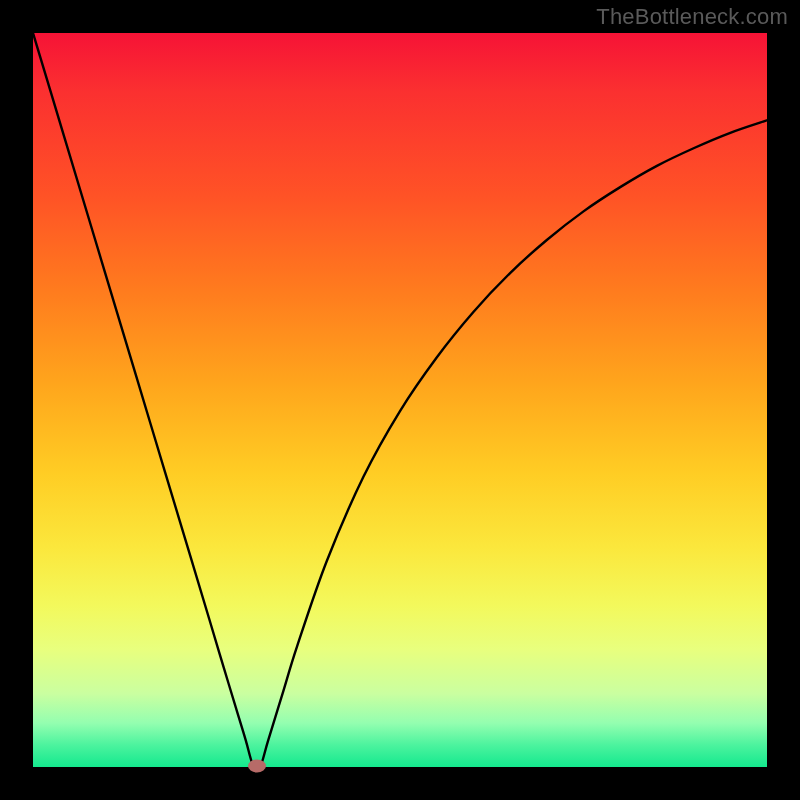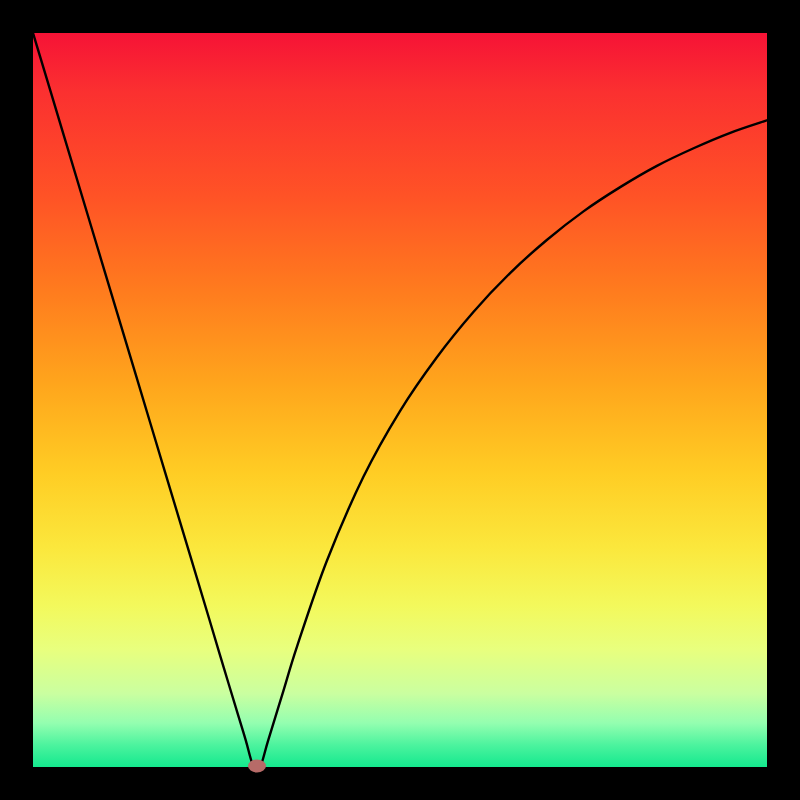--- a/index.html
+++ b/index.html
@@ -63,20 +63,21 @@
     border-radius: 50%;
     transform: translate(-50%, -50%);
     z-index: 5;
   }
 </style>
 </head>
 <body>
 
 <div class="frame">
 
+  <div class="watermark">TheBottleneck.com</div>
 
   <div class="plot-area">
     <svg class="curve" viewBox="0 0 734 734" preserveAspectRatio="none">
       <path id="curve-path" fill="none" stroke-width="2.4" stroke-linejoin="round" stroke-linecap="round" d="M 0 0 C 4.8933333333333335 16.270333333333326, 19.57333333333333 65.0813333333333, 29.36 97.62199999999996 C 39.14666666666667 130.1626666666666, 48.93333333333333 162.70333333333323, 58.72 195.24399999999991 C 68.50666666666666 227.7846666666666, 78.29333333333334 260.32533333333333, 88.08 292.86600000000004 C 97.86666666666666 325.40666666666675, 107.65333333333334 357.94733333333335, 117.44 390.488 C 127.22666666666666 423.02866666666665, 137.01333333333335 455.56933333333336, 146.8 488.11 C 156.58666666666667 520.6506666666667, 168.82 561.2653333333333, 176.16 585.732 C 183.5 610.1986666666667, 185.94666666666666 618.6396666666666, 190.84 634.91 C 195.73333333333335 651.1803333333334, 201.85000000000002 671.243, 205.52 683.354 C 209.19 695.465, 210.41333333333333 699.3796666666667, 212.85999999999999 707.576 C 215.30666666666664 715.7723333333333, 217.75333333333333 728.3726666666666, 220.2 732.532 C 222.64666666666665 736.6913333333334, 225.09333333333333 736.5690000000001, 227.54 732.532 C 229.98666666666665 728.495, 231.20999999999998 720.2986666666666, 234.88 708.31 C 238.55 696.3213333333333, 244.66666666666669 676.5033333333333, 249.56000000000003 660.6 C 254.45333333333338 644.6966666666667, 256.90000000000003 634.91, 264.24 612.89 C 271.58 590.87, 282.59000000000003 556.6166666666667, 293.6 528.48 C 304.61 500.34333333333336, 318.06666666666666 469.1483333333333, 330.3 444.07 C 342.53333333333336 418.9916666666667, 354.76666666666665 397.95033333333333, 367 378.01 C 379.23333333333335 358.06966666666665, 391.4666666666667 340.94300000000004, 403.70000000000005 324.42800000000005 C 415.9333333333334 307.91300000000007, 428.16666666666663 292.98833333333334, 440.4 278.92 C 452.6333333333333 264.8516666666667, 464.8666666666667 252.0066666666667, 477.1 240.01800000000003 C 489.33333333333337 228.02933333333337, 501.5666666666666 217.26400000000007, 513.8 206.98800000000006 C 526.0333333333333 196.71200000000005, 538.2666666666667 187.17, 550.5 178.36199999999997 C 562.7333333333333 169.55399999999995, 574.9666666666667 161.72466666666665, 587.2 154.14 C 599.4333333333334 146.55533333333332, 611.6666666666666 139.3376666666666, 623.9 132.85399999999993 C 636.1333333333333 126.37033333333328, 648.3666666666667 120.74300000000005, 660.6 115.23800000000006 C 672.8333333333334 109.73300000000006, 685.0666666666666 104.47266666666661, 697.3 99.82399999999996 C 709.5333333333333 95.1753333333333, 727.8833333333333 89.42566666666676, 734 87.34600000000012" stroke="#000000"></path>
     </svg>
     <div class="marker" id="min-marker" style="left: 223.87px; top: 732.532px; background: rgb(183, 107, 104);"></div>
   </div>
 
 </div>
 

